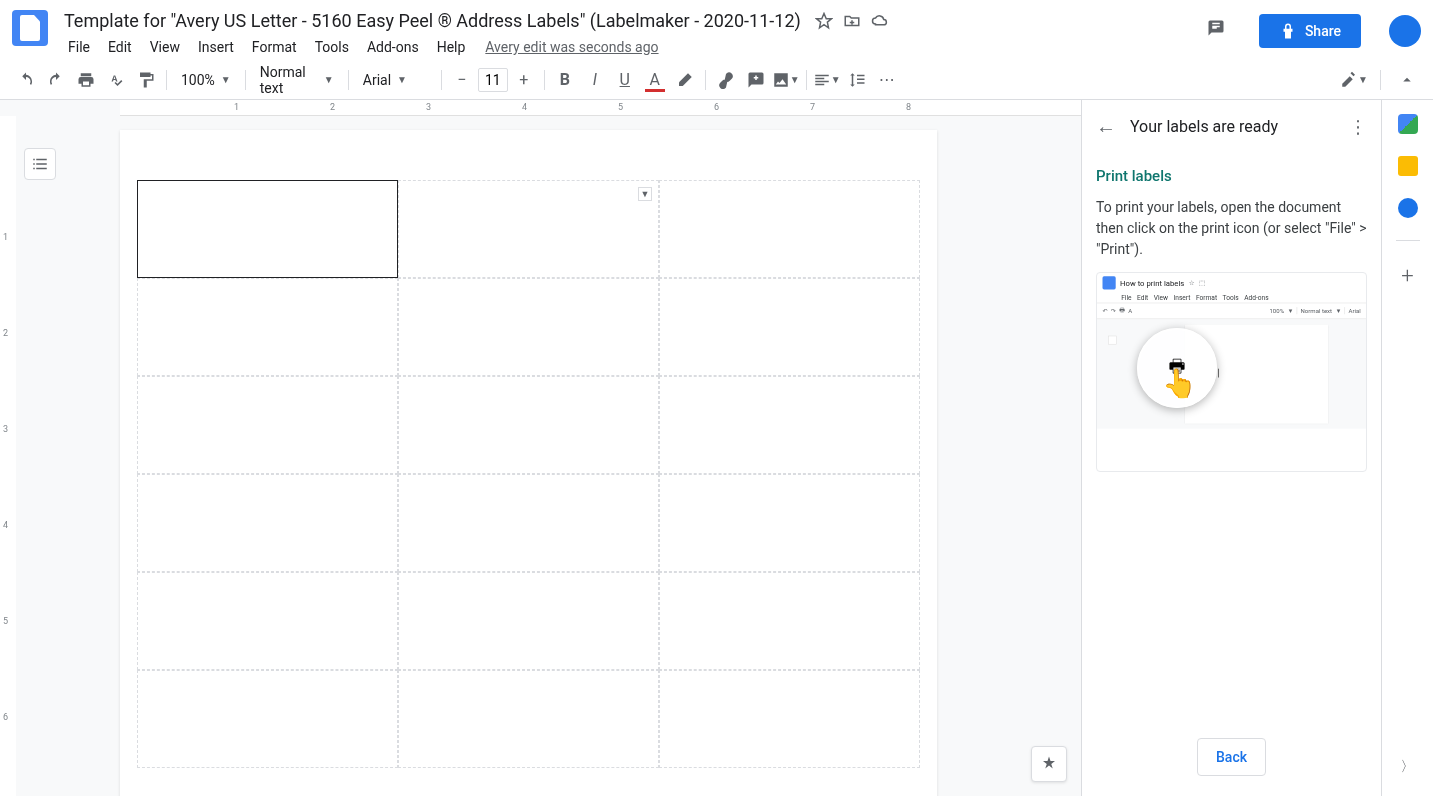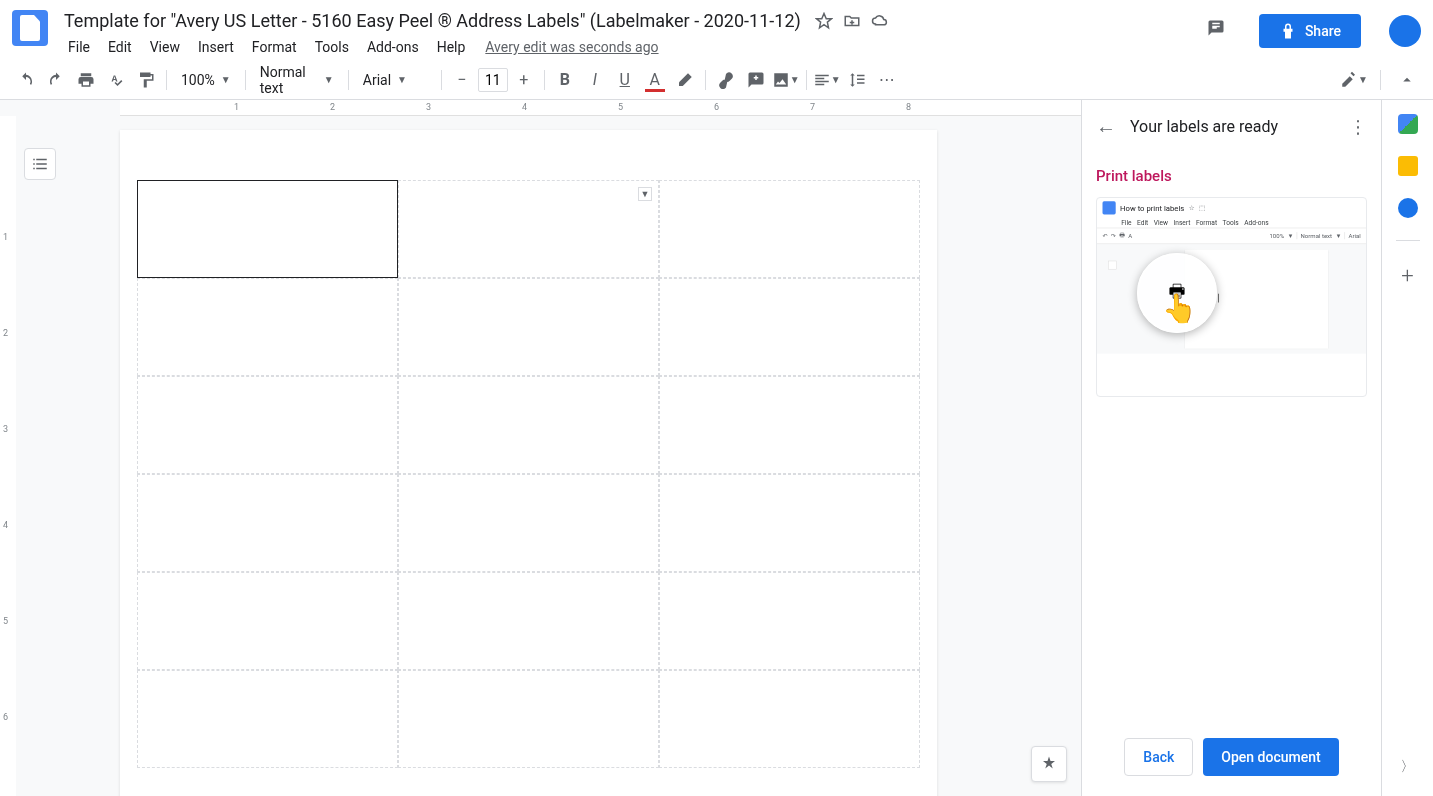--- a/index.html
+++ b/index.html
@@ -54,21 +54,21 @@
     
     
     .sidebar { width: 300px; background: #fff; border-left: 1px solid #dadce0; display: flex; flex-direction: column; }
     .sidebar-header { background: #616161; color: #fff; padding: 10px 14px; display: flex; align-items: center; justify-content: space-between; font-size: 14px; font-weight: 500; }
     .sidebar-close { cursor: pointer; font-size: 18px; }
     .sidebar-subheader { display: flex; align-items: center; padding: 14px; gap: 14px; border-bottom: 1px solid transparent; }
     .sidebar-back { cursor: pointer; font-size: 20px; color: #5f6368; }
     .sidebar-subtitle { font-size: 16px; color: #202124; flex: 1; }
     .sidebar-menu-icon { cursor: pointer; color: #5f6368; font-size: 18px; }
     .sidebar-body { padding: 14px; flex: 1; }
-    .sidebar-h { font-size: 15px; font-weight: 500; color: #be185d; margin-bottom: 12px; }
+    .sidebar-h { font-size: 15px; font-weight: 500; color: #0f766e; margin-bottom: 12px; }
     .sidebar-p { font-size: 14px; color: #3c4043; line-height: 1.5; margin-bottom: 12px; }
     .sidebar-link { color: #1a73e8; cursor: pointer; }
     .sidebar-preview { border: 1px solid #e8eaed; border-radius: 4px; margin-top: 8px; height: 200px; position: relative; overflow: hidden; background: #fff; }
     .preview-inner { transform: scale(0.55); transform-origin: top left; width: 182%; }
     .preview-header { display: flex; align-items: center; padding: 6px 10px; gap: 8px; }
     .preview-docicon { width: 24px; height: 24px; background: #4285f4; border-radius: 3px; }
     .preview-title { font-size: 14px; color: #202124; }
     .preview-menubar { display: flex; gap: 10px; padding: 2px 44px; font-size: 12px; color: #3c4043; }
     .preview-toolbar { display: flex; align-items: center; gap: 6px; padding: 4px 10px; border-top: 1px solid #e0e0e0; border-bottom: 1px solid #e0e0e0; font-size: 11px; color: #5f6368; }
     .preview-highlight { position: absolute; left: 40px; top: 55px; width: 80px; height: 80px; border-radius: 50%; border: 2px solid #fff; box-shadow: 0 2px 10px rgba(0,0,0,0.3); background: rgba(255,255,255,0.85); display: flex; align-items: center; justify-content: center; }
@@ -314,20 +314,21 @@
   </div>
 
   <div class="sidebar">
     <div class="sidebar-subheader">
       <span class="sidebar-back">←</span>
       <span class="sidebar-subtitle">Your labels are ready</span>
       <span class="sidebar-menu-icon">⋮</span>
     </div>
     <div class="sidebar-body">
       <div class="sidebar-h">Print labels</div>
+      <div class="sidebar-p">To print your labels, open the document then click on the print icon (or select "File" &gt; "Print").</div>
       <div class="sidebar-preview">
         <div class="preview-inner">
           <div class="preview-header">
             <div class="preview-docicon"></div>
             <div>
               <div class="preview-title">How to print labels</div>
             </div>
             <span style="color:#5f6368;font-size:12px">☆</span>
             <span style="color:#5f6368;font-size:12px">⬚</span>
           </div>
@@ -359,21 +360,20 @@
           </div>
         </div>
         <div class="preview-highlight">
           <span style="font-size:18px">🖶</span>
           <span class="preview-cursor" style="position:absolute;bottom:6px;right:18px">👆</span>
         </div>
       </div>
     </div>
     <div class="sidebar-buttons">
       <button class="btn-back">Back</button>
-      <button class="btn-open">Open document</button>
     </div>
   </div>
 
   <div class="iconbar">
     <div class="iconbar-item iconbar-cal"></div>
     <div class="iconbar-item iconbar-keep"></div>
     <div class="iconbar-item iconbar-tasks"></div>
     <div style="width:24px;height:1px;background:#dadce0"></div>
     <div class="iconbar-plus">+</div>
     <div class="iconbar-expand">〉</div>

